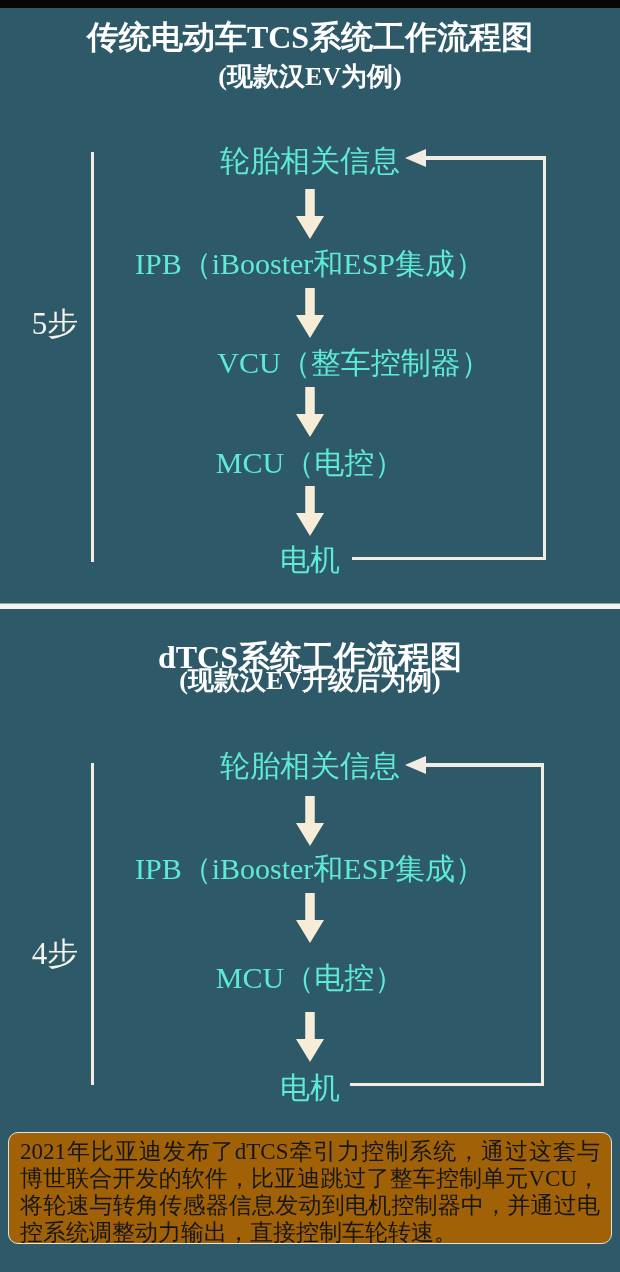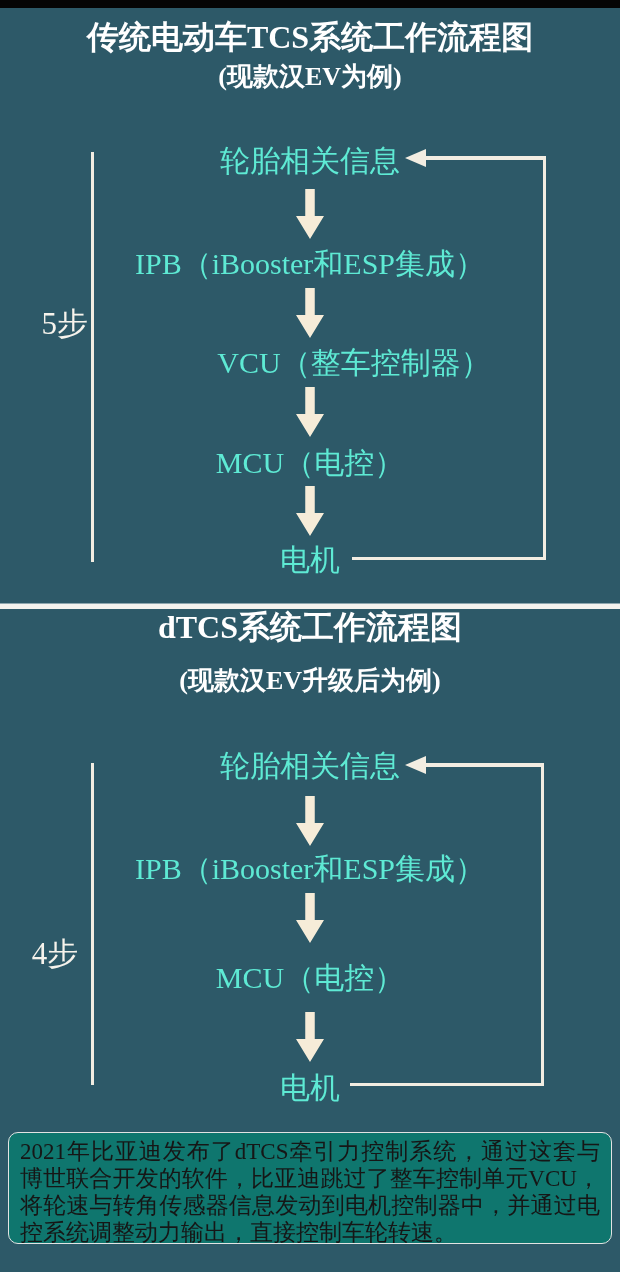--- a/index.html
+++ b/index.html
@@ -32,21 +32,21 @@
     width:0;height:0;
     border-top:9px solid transparent;
     border-bottom:9px solid transparent;
     border-right:21px solid #f2ede2;
   }
 
   #divider{left:0;top:603px;width:620px;height:5px;background:#f4f2ee;border-top:1px solid #8ea6ae;}
 
   #note-box{
     left:8px;top:1132px;width:580px;height:100px;
-    background:#0f766e;border:1px solid #e3e3e3;border-radius:10px;
+    background:#a16207;border:1px solid #e3e3e3;border-radius:10px;
     padding:5px 11px;overflow:hidden;
   }
   #note-text{
     color:#161616;font-size:23px;line-height:27px;
     word-break:break-all;text-align:justify;
   }
 </style>
 </head>
 <body>
 
@@ -61,33 +61,33 @@
     <div class="abs node" style="top:141px;">轮胎相关信息</div>
     <div class="abs down-arrow" style="left:296px;top:189px;"></div>
     <div class="abs node" style="top:244px;">IPB（iBooster和ESP集成）</div>
     <div class="abs down-arrow" style="left:296px;top:288px;"></div>
     <div class="abs node" style="top:343px;margin-left:44px;">VCU（整车控制器）</div>
     <div class="abs down-arrow" style="left:296px;top:387px;"></div>
     <div class="abs node" style="top:443px;">MCU（电控）</div>
     <div class="abs down-arrow" style="left:296px;top:486px;"></div>
     <div class="abs node" style="top:540px;">电机</div>
 
-    <div class="abs steps-label" style="top:303px;text-align:right;">5步</div>
+    <div class="abs steps-label" style="top:303px;">5步</div>
     <div class="abs vline" style="left:91px;top:152px;width:3px;height:410px;"></div>
 
     <div class="abs arrowhead-left" style="left:405px;top:149px;"></div>
     <div class="abs hline" style="left:424px;top:156px;width:122px;height:4px;"></div>
     <div class="abs vline" style="left:543px;top:156px;width:3px;height:404px;"></div>
     <div class="abs hline" style="left:352px;top:557px;width:194px;height:3px;"></div>
   </div>
 
   <div class="abs" id="divider"></div>
 
   <div>
-    <div class="abs title title-main" style="top:606px;">dTCS系统工作流程图</div>
+    <div class="abs title title-main" style="top:636px;">dTCS系统工作流程图</div>
     <div class="abs title title-sub" style="top:663px;">(现款汉EV升级后为例)</div>
 
     <div class="abs node" style="top:746px;">轮胎相关信息</div>
     <div class="abs down-arrow" style="left:296px;top:796px;"></div>
     <div class="abs node" style="top:849px;">IPB（iBooster和ESP集成）</div>
     <div class="abs down-arrow" style="left:296px;top:893px;"></div>
     <div class="abs node" style="top:958px;">MCU（电控）</div>
     <div class="abs down-arrow" style="left:296px;top:1012px;"></div>
     <div class="abs node" style="top:1068px;">电机</div>
 

